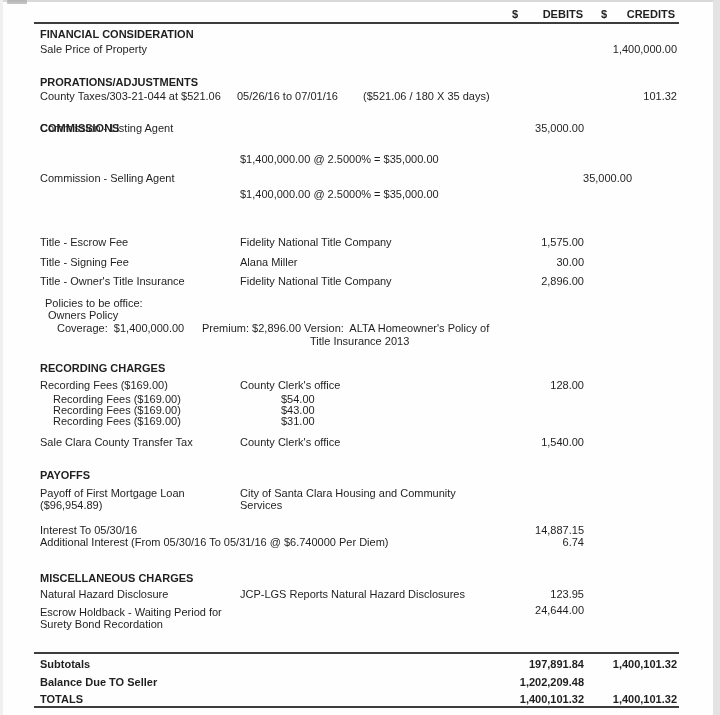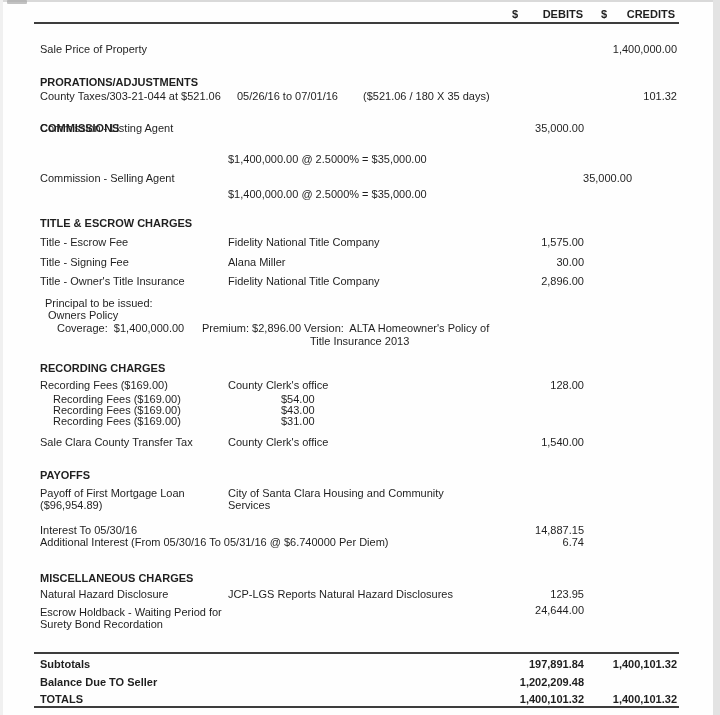--- a/index.html
+++ b/index.html
@@ -7,21 +7,21 @@
     width:720px;height:715px;background:#ffffff;
     font-family:"Liberation Sans","DejaVu Sans",sans-serif;
     color:#1f1f1f;position:relative;overflow:hidden;
   }
   .doc{position:absolute;inset:0;background:#fefefe;}
   .line{position:absolute;left:0;width:720px;height:14px;font-size:11px;line-height:13px;}
   .line span{position:absolute;white-space:pre;}
   .b{font-weight:bold;}
   .c1{left:40px;}            
   .c1i{left:53px;}           
-  .c2{left:228px;}           
+  .c2{left:240px;}           
   .c2b{left:281px;}          
   .period{left:237px;}
   .calc{left:363px;}
   .debit{right:136px;text-align:right;}
   .credit{right:43px;text-align:right;}
   .hdr-d1{left:512px;}
   .hdr-deb{right:137px;}
   .hdr-d2{left:601px;}
   .hdr-cred{right:45px;}
   .rule{position:absolute;left:34px;width:645px;height:2px;background:#3d3d3d;}
@@ -47,20 +47,23 @@
   <div class="smudge"></div>
 
   <div class="line b" style="top:8px;">
     <span class="hdr-d1">$</span>
     <span class="hdr-deb">DEBITS</span>
     <span class="hdr-d2">$</span>
     <span class="hdr-cred">CREDITS</span>
   </div>
   <div class="rule" style="top:22px;"></div>
 
+  <div class="line b" style="top:28px;">
+    <span class="c1">FINANCIAL CONSIDERATION</span>
+  </div>
   <div class="line" style="top:43px;">
     <span class="c1">Sale Price of Property</span>
     <span class="credit">1,400,000.00</span>
   </div>
 
   <div class="line b" style="top:76px;">
     <span class="c1">PRORATIONS/ADJUSTMENTS</span>
   </div>
   <div class="line" style="top:90px;">
     <span class="c1">County Taxes/303-21-044 at $521.06</span>
@@ -80,40 +83,37 @@
     <span class="c2">$1,400,000.00 @ 2.5000% = $35,000.00</span>
   </div>
   <div class="line" style="top:172px;padding-left:48px;">
     <span class="c1">Commission - Selling Agent</span>
     <span class="debit">35,000.00</span>
   </div>
   <div class="line" style="top:188px;">
     <span class="c2">$1,400,000.00 @ 2.5000% = $35,000.00</span>
   </div>
 
-  <div class="line b" style="top:217px;">
-    <span class="c1">TITLE &amp; ESCROW CHARGES</span>
-  </div>
   <div class="line" style="top:236px;">
     <span class="c1">Title - Escrow Fee</span>
     <span class="c2">Fidelity National Title Company</span>
     <span class="debit">1,575.00</span>
   </div>
   <div class="line" style="top:256px;">
     <span class="c1">Title - Signing Fee</span>
     <span class="c2">Alana Miller</span>
     <span class="debit">30.00</span>
   </div>
   <div class="line" style="top:275px;">
     <span class="c1">Title - Owner's Title Insurance</span>
     <span class="c2">Fidelity National Title Company</span>
     <span class="debit">2,896.00</span>
   </div>
   <div class="line" style="top:297px;">
-    <span class="note1">Principal to be issued:</span>
+    <span class="note1">Policies to be office:</span>
   </div>
   <div class="line" style="top:309px;">
     <span class="note2">Owners Policy</span>
   </div>
   <div class="line" style="top:322px;">
     <span class="cov">Coverage:  $1,400,000.00</span>
     <span class="prem">Premium: $2,896.00 Version:  ALTA Homeowner's Policy of</span>
   </div>
   <div class="line" style="top:335px;">
     <span class="vers">Title Insurance 2013</span>

